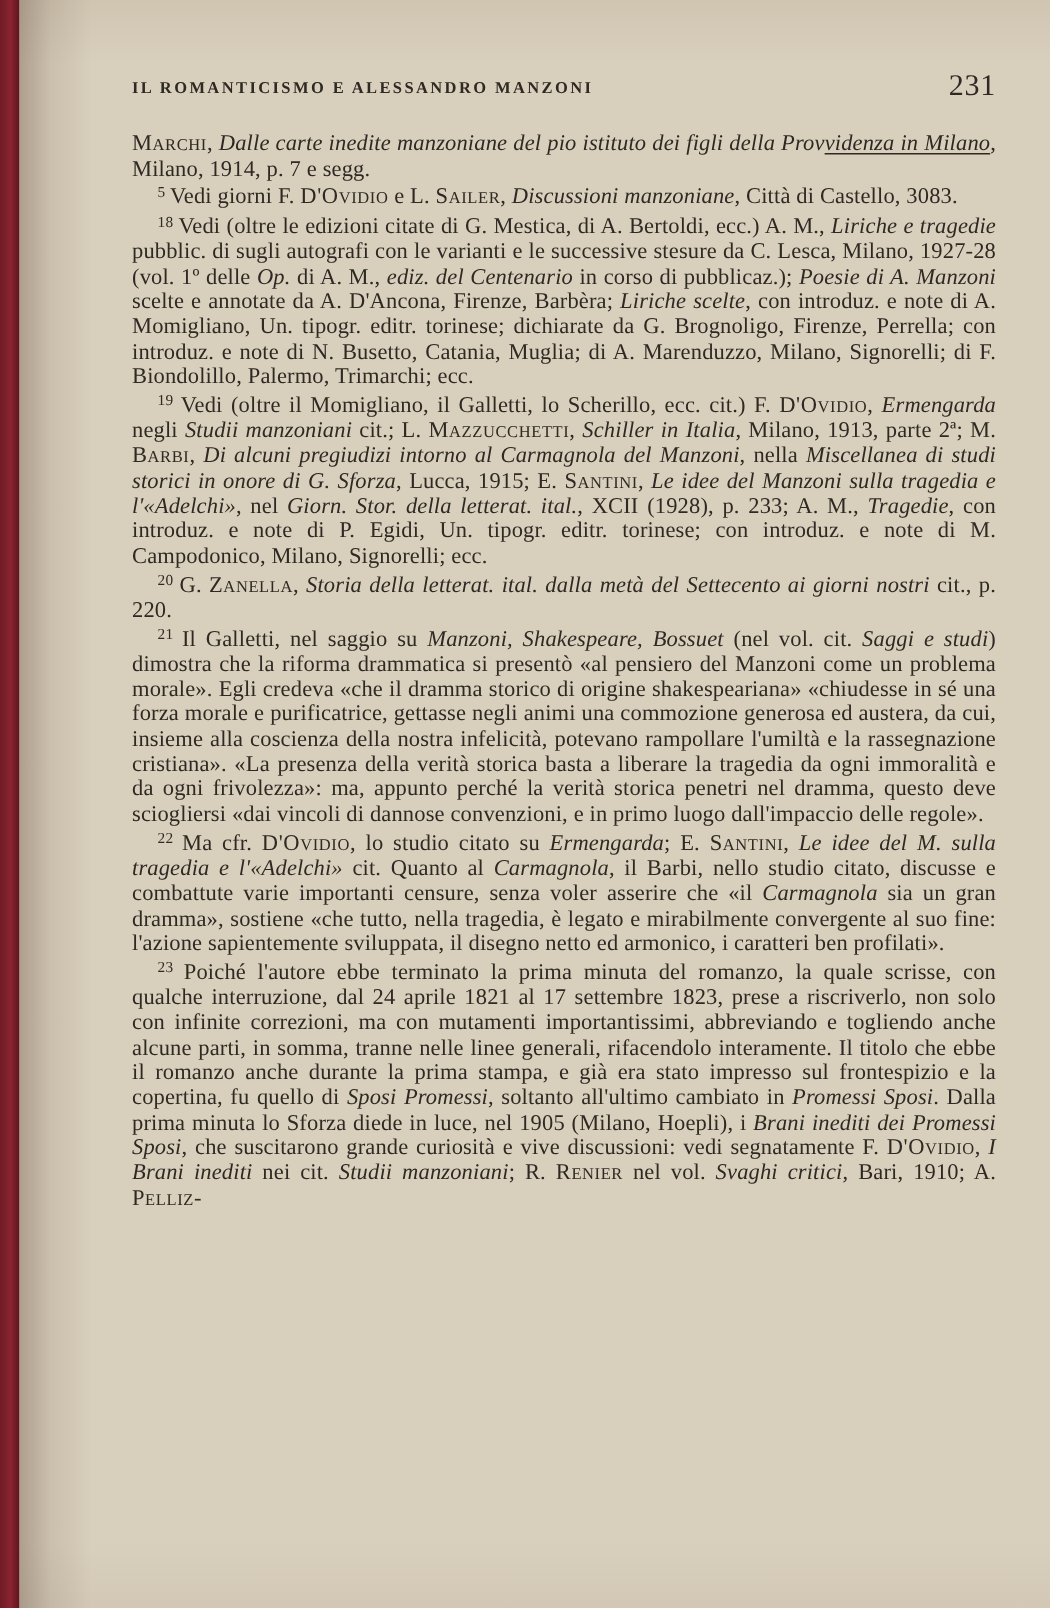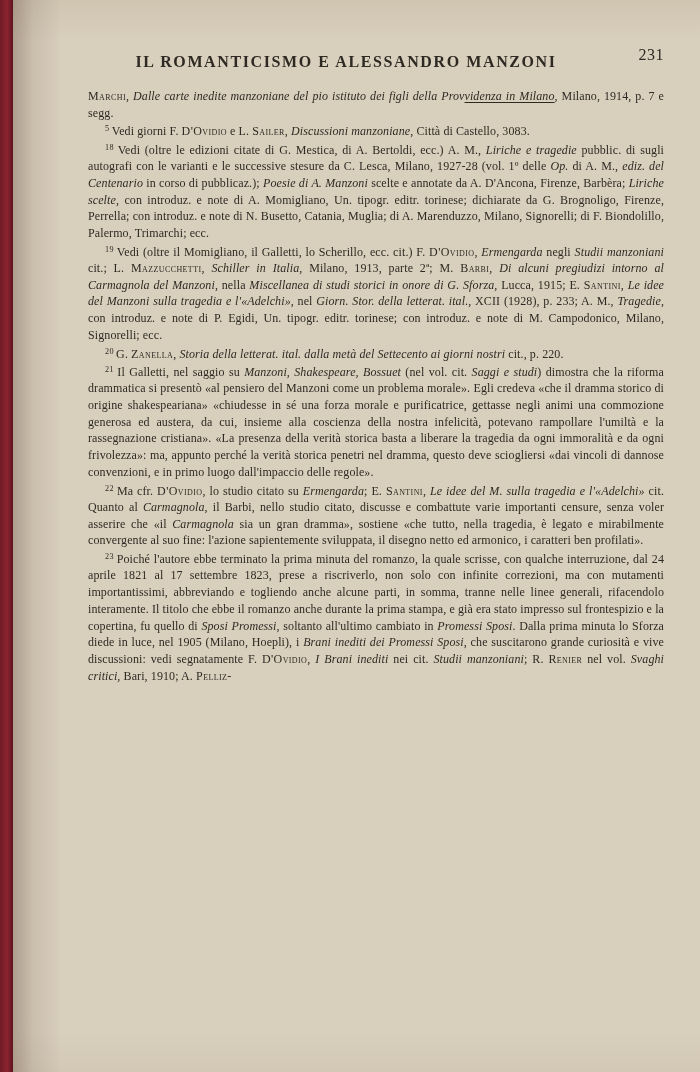--- a/index.html
+++ b/index.html
@@ -39,36 +39,36 @@
     color: var(--ink, #2e2a23);
   }
   .header {
     position: relative;
     height: 22px;
     margin-bottom: 20px;
   }
   .running-title {
     position: absolute;
     left: 0; right: 60px;
-    text-align: center;
-    font-size: 16px;
+    text-align: left;
+    font-size: 11px;
     letter-spacing: 1.6px;
     font-weight: bold;
     white-space: nowrap;
     top: 7px;
   }
   .page-number {
     position: absolute;
     right: 0;
     top: 0;
-    font-size: 16px;
+    font-size: 20px;
     letter-spacing: 0.5px;
   }
   .bodytext {
-    font-size: 12px;
+    font-size: 15px;
     line-height: 16.7px;
     text-align: justify;
     letter-spacing: 0.1px;
   }
   .bodytext p {
     margin: 0;
   }
   .bodytext p.indent {
     text-indent: 17px;
   }

